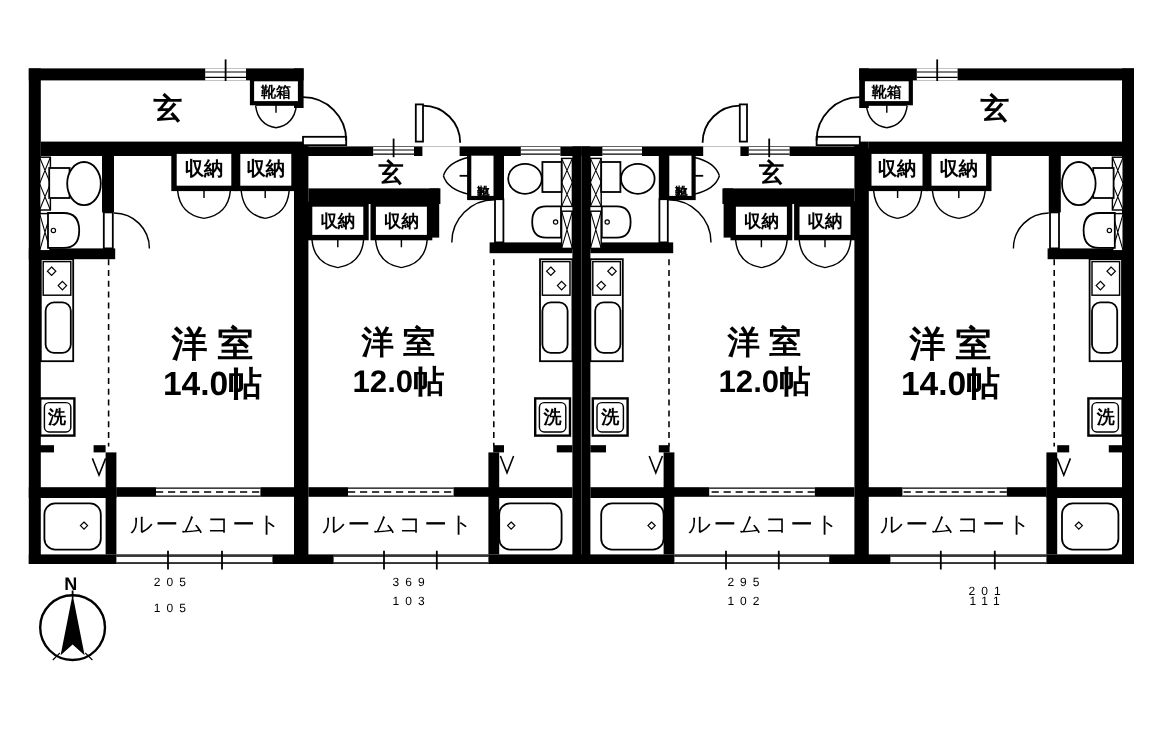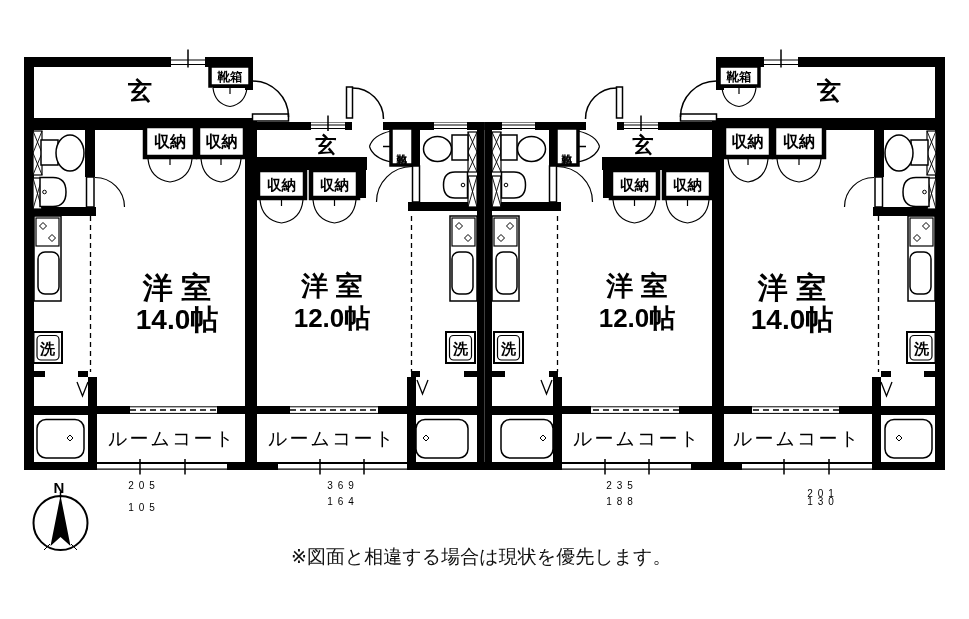--- a/index.html
+++ b/index.html
@@ -253,23 +253,22 @@
 <div class="lbl b" style="left:921.5px;top:347.5px;font-size:15px;">洗</div>
 
 <div class="lbl rc" style="left:172px;top:437.5px;">ルームコート</div>
 <div class="lbl rc" style="left:332px;top:437.5px;">ルームコート</div>
 <div class="lbl rc" style="left:637px;top:437.5px;">ルームコート</div>
 <div class="lbl rc" style="left:797px;top:437.5px;">ルームコート</div>
 
 <div class="lbl num" style="left:144px;top:486px;">205</div>
 <div class="lbl num" style="left:144px;top:508px;">105</div>
 <div class="lbl num" style="left:343px;top:486px;">369</div>
-<div class="lbl num" style="left:343px;top:502px;">164</div>
-<div class="lbl num" style="left:622px;top:486px;">235</div>
-<div class="lbl num" style="left:622px;top:502px;">188</div>
+<div class="lbl num" style="left:343px;top:502px;">103</div>
+<div class="lbl num" style="left:622px;top:486px;">295</div>
+<div class="lbl num" style="left:622px;top:502px;">102</div>
 <div class="lbl num" style="left:823px;top:494px;">201</div>
-<div class="lbl num" style="left:823px;top:502px;">130</div>
+<div class="lbl num" style="left:823px;top:502px;">111</div>
 
 <div class="lbl b" style="left:59px;top:487px;font-size:15px;">N</div>
 
-<div class="disc" style="left:291px;top:557px;">※図面と相違する場合は現状を優先します。</div>
 
 </div>
 
 </body></html>

